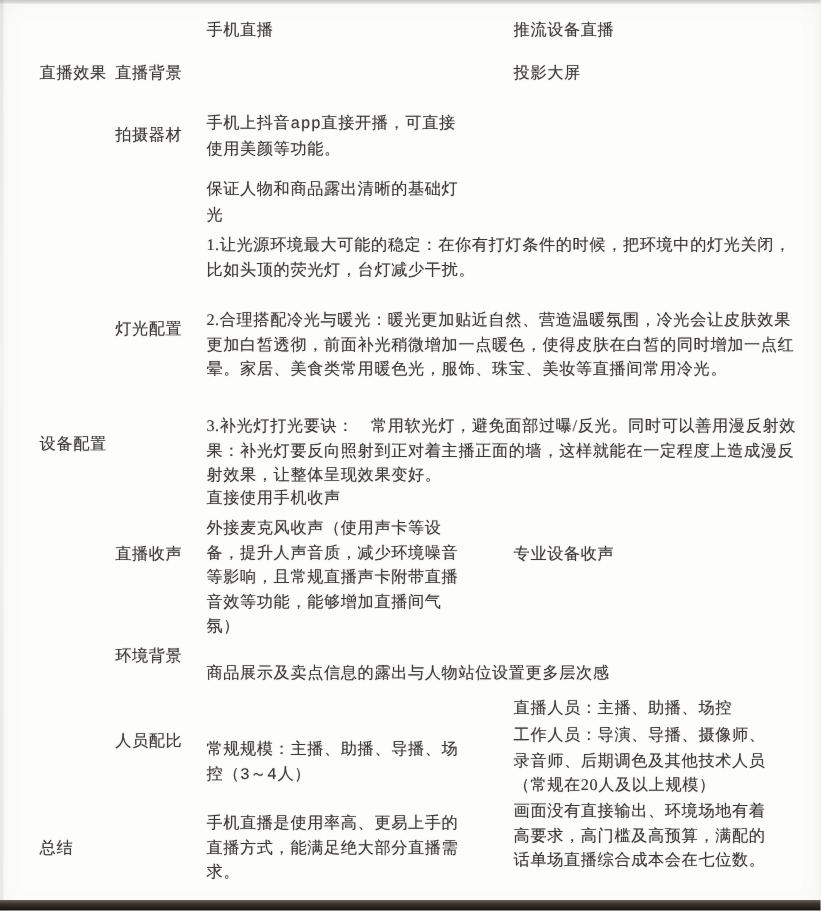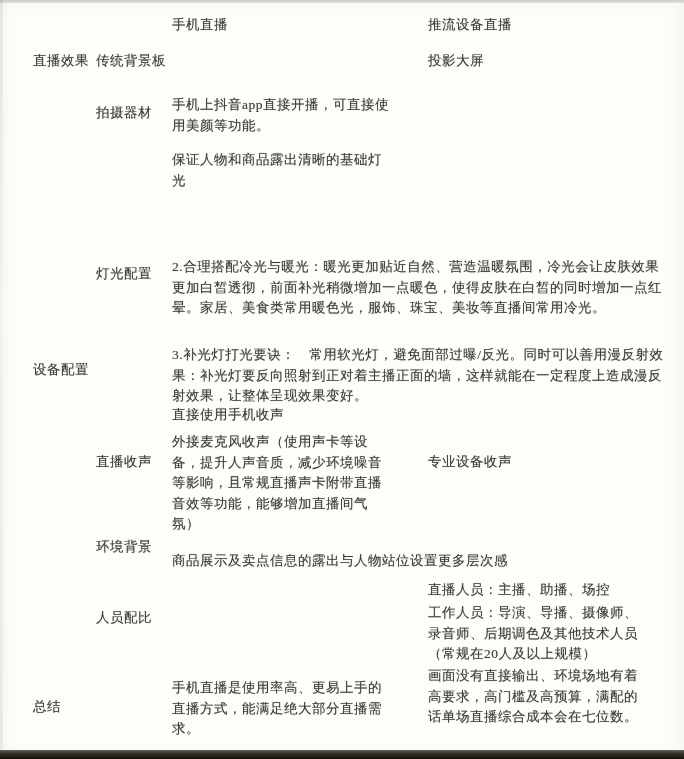--- a/index.html
+++ b/index.html
@@ -26,63 +26,65 @@
     background:linear-gradient(180deg,#6b6258 0%, #3a332c 35%, #16110d 100%);
   }
   .cell {
     position:absolute;
     font-size:13.5px;
     line-height:20.5px;
     letter-spacing:0.5px;
     text-shadow:0 0 1px rgba(70,68,64,0.45);
     white-space:normal;
   }
-  .w-mid  { width:218px; }  
+  .w-mid  { width:218px;font-family:Liberation Mono, monospace; }  
   .w-right{ width:215px; }  
   .w-full { width:498px; }  
   .col1 { left:33px; }
   .col2 { left:96px; }
   .col3 { left:172px; }
   .col4 { left:428px; }
 </style>
 </head>
 <body>
 
 <div class="page">
 
   <div class="top-strip"></div>
   <div class="left-edge"></div>
 
   <div class="cell col3" style="top:15px">手机直播</div>
   <div class="cell col4" style="top:15px">推流设备直播</div>
 
   <div class="cell col1" style="top:51px">直播效果</div>
-  <div class="cell col2" style="top:51px">传统背景板</div>
+  <div class="cell col2" style="top:51px">直播背景</div>
   <div class="cell col4" style="top:51px">投影大屏</div>
 
   <div class="cell col2" style="top:103px">拍摄器材</div>
   <div class="cell col3 w-mid" style="top:95px">手机上抖音app直接开播，可直接使用美颜等功能。</div>
 
   <div class="cell col3 w-mid" style="top:150px">保证人物和商品露出清晰的基础灯光</div>
 
+  <div class="cell col3 w-full" style="top:194px">1.让光源环境最大可能的稳定：在你有打灯条件的时候，把环境中的灯光关闭，比如头顶的荧光灯，台灯减少干扰。</div>
   <div class="cell col2" style="top:264px">灯光配置</div>
   <div class="cell col3 w-full" style="top:257px">2.合理搭配冷光与暖光：暖光更加贴近自然、营造温暖氛围，冷光会让皮肤效果更加白皙透彻，前面补光稍微增加一点暖色，使得皮肤在白皙的同时增加一点红晕。家居、美食类常用暖色光，服饰、珠宝、美妆等直播间常用冷光。</div>
   <div class="cell col1" style="top:360px">设备配置</div>
   <div class="cell col3 w-full" style="top:345px">3.补光灯打光要诀：　常用软光灯，避免面部过曝/反光。同时可以善用漫反射效果：补光灯要反向照射到正对着主播正面的墙，这样就能在一定程度上造成漫反射效果，让整体呈现效果变好。</div>
 
   <div class="cell col3" style="top:405px">直接使用手机收声</div>
   <div class="cell col2" style="top:452px">直播收声</div>
   <div class="cell col3 w-mid" style="top:432px">外接麦克风收声（使用声卡等设备，提升人声音质，减少环境噪音等影响，且常规直播声卡附带直播音效等功能，能够增加直播间气氛）</div>
   <div class="cell col4" style="top:452px">专业设备收声</div>
 
   <div class="cell col2" style="top:537px">环境背景</div>
   <div class="cell col3" style="top:551px">商品展示及卖点信息的露出与人物站位设置更多层次感</div>
 
   <div class="cell col4" style="top:580px">直播人员：主播、助播、场控</div>
   <div class="cell col2" style="top:608px">人员配比</div>
+  <div class="cell col3 w-mid" style="top:616px">常规规模：主播、助播、导播、场控（3～4人）</div>
   <div class="cell col4 w-right" style="top:603px">工作人员：导演、导播、摄像师、录音师、后期调色及其他技术人员（常规在20人及以上规模）</div>
 
   <div class="cell col1" style="top:697px">总结</div>
   <div class="cell col3 w-mid" style="top:678px">手机直播是使用率高、更易上手的直播方式，能满足绝大部分直播需求。</div>
   <div class="cell col4 w-right" style="top:666px">画面没有直接输出、环境场地有着高要求，高门槛及高预算，满配的话单场直播综合成本会在七位数。</div>
 
   <div class="bottom-bar"></div>
 </div>
 
 </body></html>

